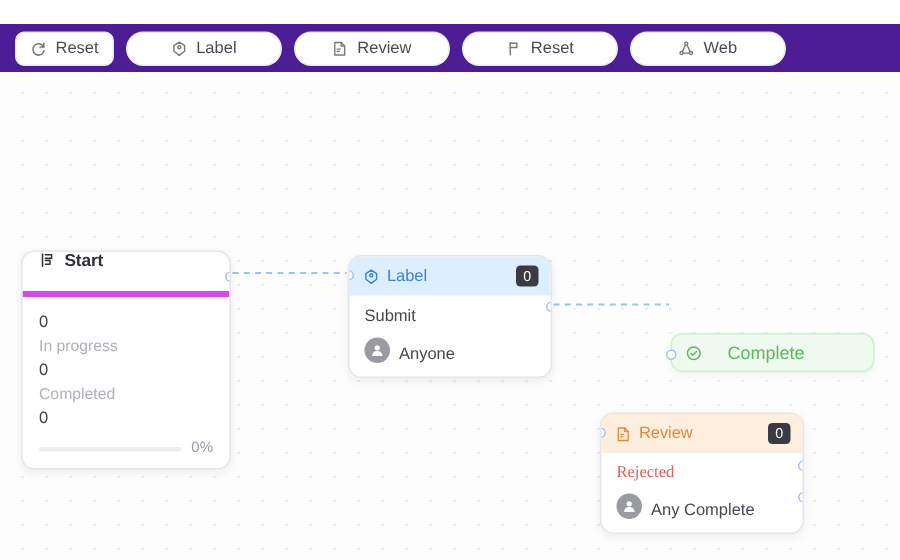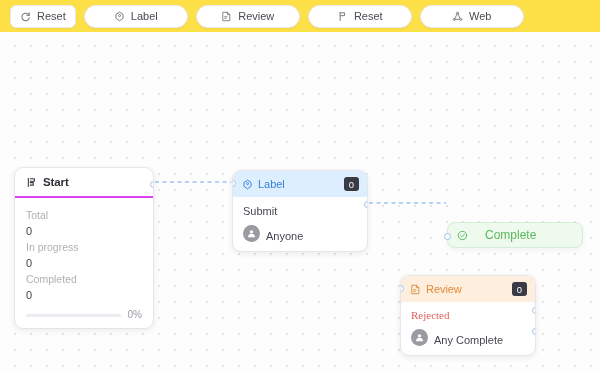--- a/index.html
+++ b/index.html
@@ -27,24 +27,24 @@
     background-image: radial-gradient(circle, #e3e3e6 1px, transparent 1px);
     background-size: 16px 16px;
     background-position: 7px 6px;
     overflow: hidden;
   }
 
   
   #toolbar {
     position: absolute;
     left: 0;
-    top: 0;
+    top: 16px;
     width: 600px;
     height: 32px;
-    background: #fde047;
+    background: #4c1d95;
     display: flex;
     align-items: center;
     gap: 8px;
     padding-left: 10px;
     box-sizing: border-box;
     z-index: 40;
   }
   .tb-btn {
     height: 23px;
     display: flex;
@@ -99,24 +99,24 @@
     left: 14px;
     top: 135px;
     width: 140px;
     border: 1px solid #e6e6ea;
     box-shadow: 0 2px 6px rgba(25,25,50,0.07);
     overflow: hidden;
   }
   #node-start .n-head {
     height: 30px;
     display: flex;
-    align-items: center;
+    align-items: flex-start;
     gap: 6px;
     padding: 0 11px;
-    border-bottom: 2px solid #d946ef;
+    border-bottom: 4px solid #d946ef;
     box-sizing: border-box;
   }
   #node-start .n-head-title {
     font-size: 11.5px;
     font-weight: bold;
     color: #2f2f38;
     letter-spacing: -0.1px;
   }
   #node-start .n-body {
     padding: 9px 11px 8px 11px;
@@ -364,21 +364,20 @@
       <span class="tb-ico" style="color:#33333c">
         <svg viewBox="0 0 16 16" fill="none" stroke="currentColor" stroke-width="1.5" stroke-linecap="round" stroke-linejoin="round">
           <path d="M3.4 2.2v11.6"></path>
           <path d="M6.2 2.6h6v3.6h-6"></path>
           <path d="M6.2 8.2h4.4v3.6H6.2"></path>
         </svg>
       </span>
       <span class="n-head-title">Start</span>
     </div>
     <div class="n-body">
-      <div class="stat-label">Total</div>
       <div class="stat-value">0</div>
       <div class="stat-label">In progress</div>
       <div class="stat-value">0</div>
       <div class="stat-label">Completed</div>
       <div class="stat-value">0</div>
       <div class="progress-row">
         <div class="progress-track">
           <div class="progress-fill" id="progress-fill" style="width: 0%;"></div>
         </div>
         <div class="progress-pct">0%</div>

